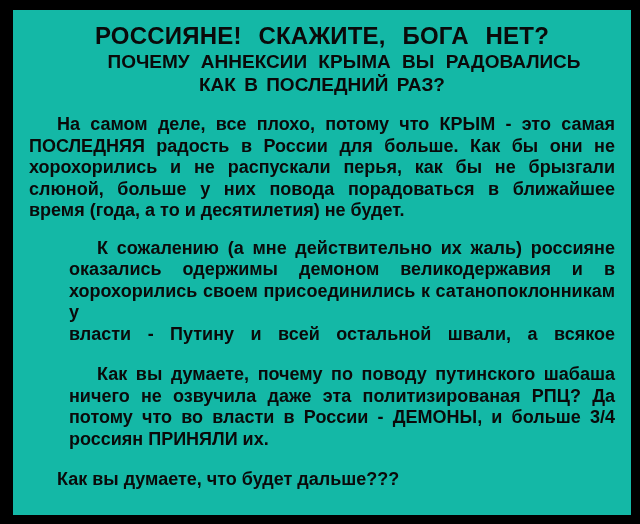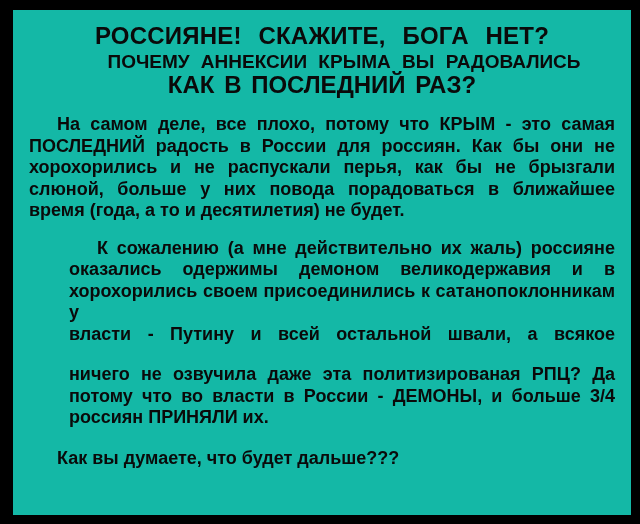--- a/index.html
+++ b/index.html
@@ -34,21 +34,21 @@
     word-spacing: 10px;
     letter-spacing: 0.2px;
   }
   .hl2 {
     font-size: 19px;
     line-height: 23px;
     word-spacing: 6px;
     margin-left: 44px;
   }
   .hl3 {
-    font-size: 24px;
+    font-size: 19px;
     line-height: 23px;
     word-spacing: 3px;
   }
   .bodytext {
     margin: 18px 16px 0 16px;
     font-size: 18px;
     line-height: 21.5px;
   }
   .para {
     margin: 0 0 16px 0;
@@ -77,34 +77,35 @@
   <div class="headline">
     <div class="hl1">РОССИЯНЕ! СКАЖИТЕ, БОГА НЕТ?</div>
     <div class="hl2">ПОЧЕМУ АННЕКСИИ КРЫМА ВЫ РАДОВАЛИСЬ</div>
     <div class="hl3">КАК В ПОСЛЕДНИЙ РАЗ?</div>
   </div>
 
   <div class="bodytext">
 
     <div class="para">
       <div class="bline indent">На самом деле, все плохо, потому что КРЫМ - это самая</div>
-      <div class="bline">ПОСЛЕДНИЙ радость в России для россиян. Как бы они не</div>
+      <div class="bline">ПОСЛЕДНЯЯ радость в России для больше. Как бы они не</div>
       <div class="bline">хорохорились и не распускали перья, как бы не брызгали</div>
       <div class="bline">слюной, больше у них повода порадоваться в ближайшее</div>
       <div class="bline lastline">время (года, а то и десятилетия) не будет.</div>
     </div>
 
     <div class="para gap-lg">
       <div class="bline indent">К сожалению (а мне действительно их жаль) россияне</div>
       <div class="bline">оказались одержимы демоном великодержавия и в</div>
       <div class="bline">хорохорились своем присоединились к сатанопоклонникам у</div>
       <div class="bline">власти - Путину и всей остальной швали, а всякое</div>
     </div>
 
     <div class="para gap-lg">
+      <div class="bline indent">Как вы думаете, почему по поводу путинского шабаша</div>
       <div class="bline">ничего не озвучила даже эта политизированая РПЦ? Да</div>
       <div class="bline">потому что во власти в России - ДЕМОНЫ, и больше 3/4</div>
       <div class="bline lastline">россиян ПРИНЯЛИ их.</div>
     </div>
 
     <div class="para">
       <div class="bline indent lastline">Как вы думаете, что будет дальше???</div>
     </div>
 
   </div>

